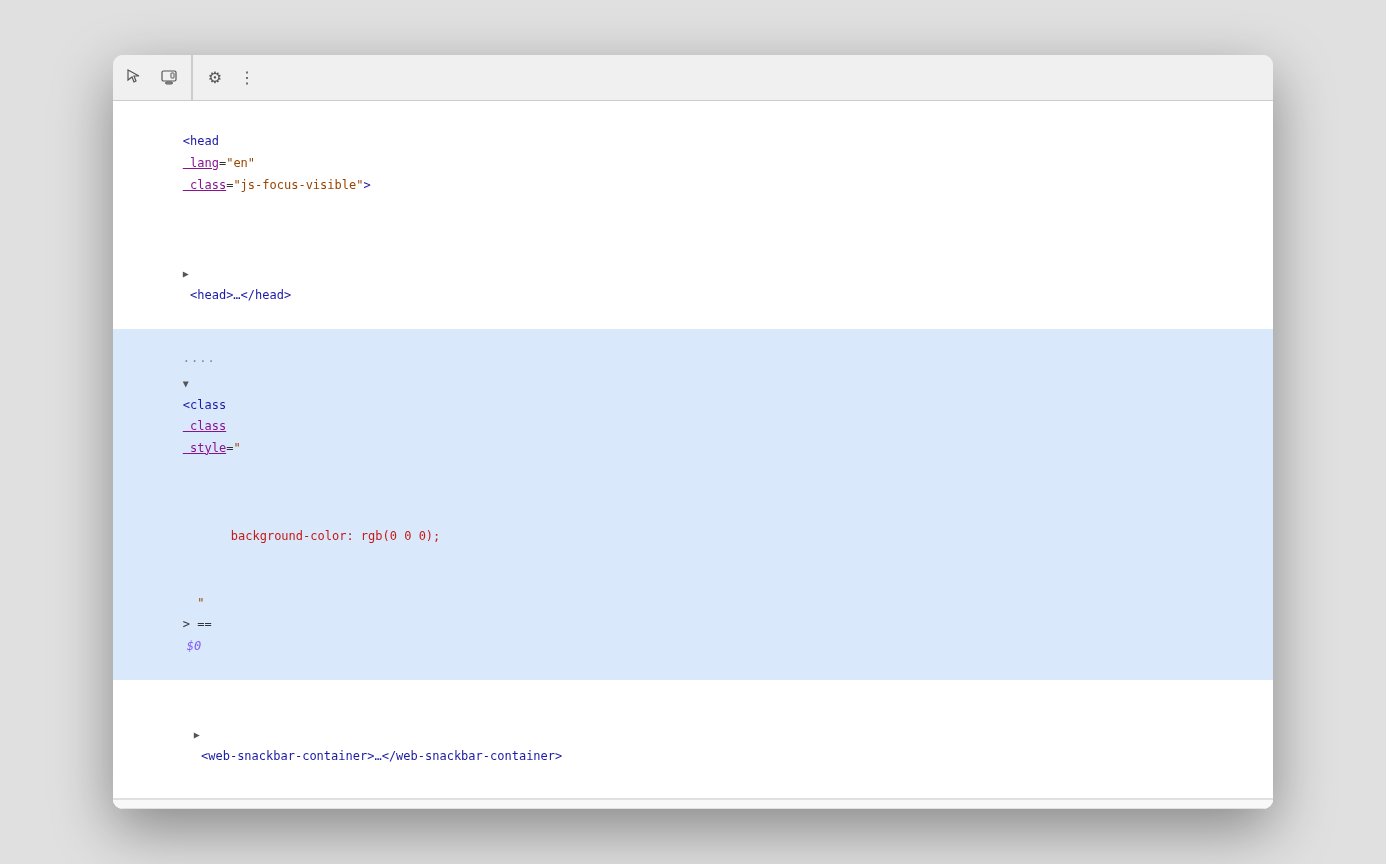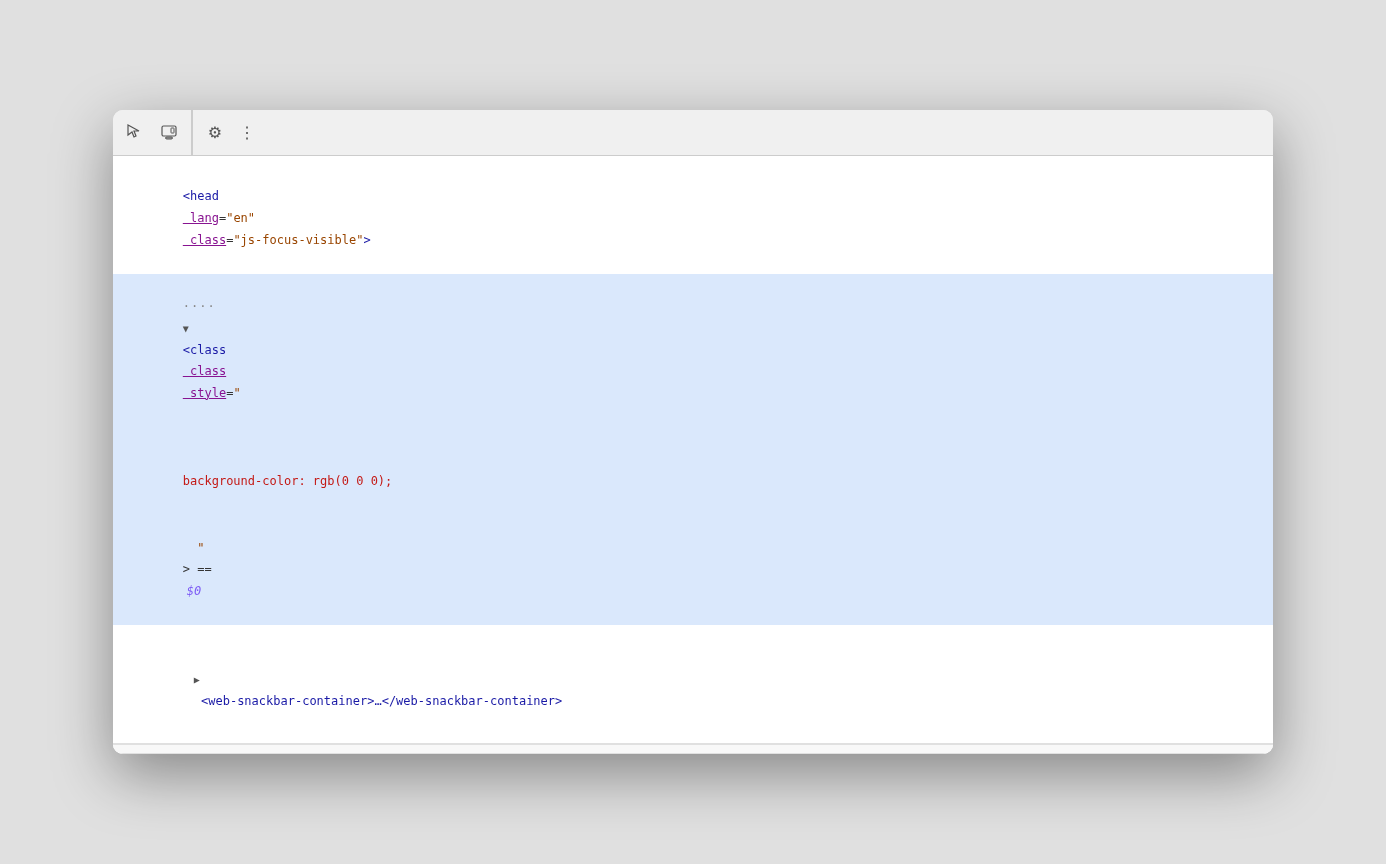--- a/index.html
+++ b/index.html
@@ -230,30 +230,35 @@
   </div>
 
   <div class="main-content">
 
     <div class="dom-panel">
       <div class="dom-line">
         <span class="color-blue">&lt;</span><span class="color-blue">head</span>
         <span class="color-purple"> lang</span><span class="color-dark">=</span><span class="color-orange">"en"</span>
         <span class="color-purple"> class</span><span class="color-dark">=</span><span class="color-orange">"js-focus-visible"</span><span class="color-blue">&gt;</span>
       </div>
+      <div class="dom-line" style="cursor:pointer;">
+        <span style="margin-right:4px;">&nbsp;</span>
+        <span class="expand-arrow">▶</span>
+        <span class="color-blue"> &lt;head&gt;…&lt;/head&gt;</span>
+      </div>
       <div class="dom-line selected" style="cursor:pointer;">
         <span class="dom-dots">····</span>
         <span class="expand-arrow">▼</span>
         <span class="color-blue">&lt;</span><span class="color-blue">class</span>
         <span class="color-purple"> class</span>
         <span class="color-purple"> style</span><span class="color-dark">=</span><span class="color-orange">"</span>
       </div>
       <div class="dom-line selected">
         <span style="margin-left:60px;"></span>
-        <span class="color-red" style="color:#c41a16;">background-color: rgb(0 0 0);</span>
+        <span class="color-red" style="color:#c41a16;margin-left:48px;">background-color: rgb(0 0 0);</span>
       </div>
       <div class="dom-line selected">
         <span class="color-orange">&nbsp;&nbsp;"</span>
         <span class="color-dark">&gt; == </span>
         <span class="selected-indicator">$0</span>
       </div>
       <div class="dom-line" style="cursor:pointer;padding-left:23px;">
         <span style="margin-left:20px;"></span>
         <span class="expand-arrow">▶</span>
         <span class="color-blue"> &lt;</span><span class="color-blue">web-snackbar-container</span><span class="color-blue">&gt;…&lt;/web-snackbar-container&gt;</span>

